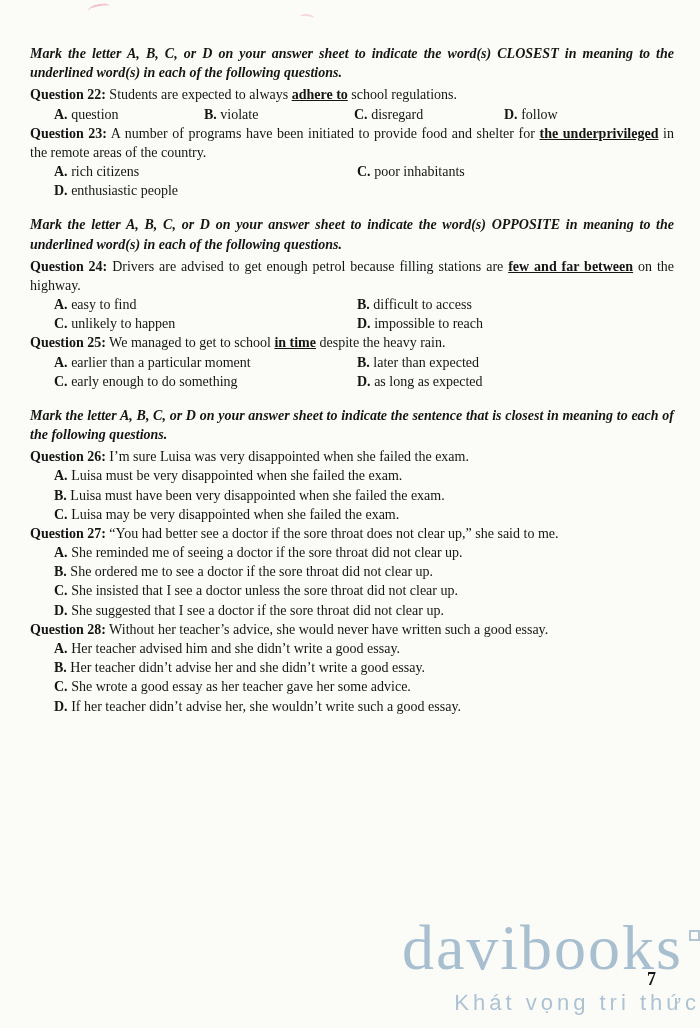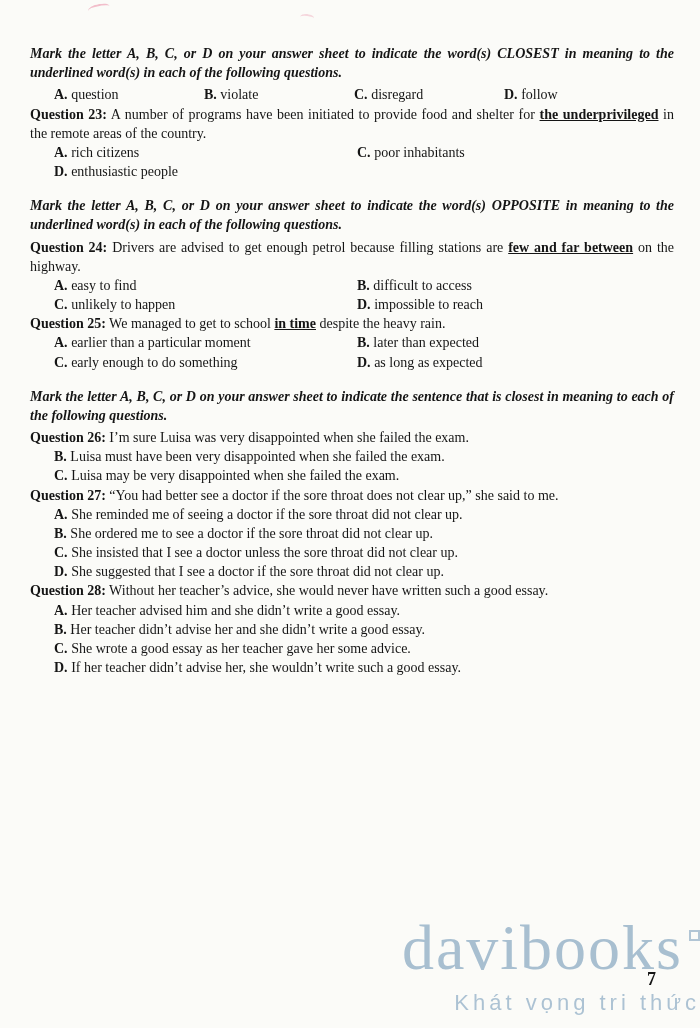--- a/index.html
+++ b/index.html
@@ -91,20 +91,21 @@
 <body>
 
 <div class="artifact a1"></div>
 <div class="artifact a2"></div>
 
 <div class="page">
 
   <div class="section">
     <p class="instr">Mark the letter A, B, C, or D on your answer sheet to indicate the word(s) CLOSEST in meaning to the underlined word(s) in each of the following questions.</p>
 
+    <p class="q"><b class="qlabel">Question 22:</b><span> Students are expected to always </span><b class="u">adhere to</b><span> school regulations.</span></p>
     <div class="opts row4">
       <span class="opt"><b>A.</b> <span>question</span></span>
       <span class="opt"><b>B.</b> <span>violate</span></span>
       <span class="opt"><b>C.</b> <span>disregard</span></span>
       <span class="opt"><b>D.</b> <span>follow</span></span>
     </div>
 
     <p class="q"><b class="qlabel">Question 23:</b><span> A number of programs have been initiated to provide food and shelter for </span><b class="u">the underprivileged</b><span> in the remote areas of the country.</span></p>
     <div class="opts grid2">
       <span class="opt"><b>A.</b> <span>rich citizens</span></span>
@@ -131,20 +132,21 @@
       <span class="opt"><b>C.</b> <span>early enough to do something</span></span>
       <span class="opt"><b>D.</b> <span>as long as expected</span></span>
     </div>
   </div>
 
   <div class="section">
     <p class="instr">Mark the letter A, B, C, or D on your answer sheet to indicate the sentence that is closest in meaning to each of the following questions.</p>
 
     <p class="q"><b class="qlabel">Question 26:</b><span> I’m sure Luisa was very disappointed when she failed the exam.</span></p>
     <div class="opts list1">
+      <span class="opt"><b>A.</b> <span>Luisa must be very disappointed when she failed the exam.</span></span>
       <span class="opt"><b>B.</b> <span>Luisa must have been very disappointed when she failed the exam.</span></span>
       <span class="opt"><b>C.</b> <span>Luisa may be very disappointed when she failed the exam.</span></span>
     </div>
 
     <p class="q"><b class="qlabel">Question 27:</b><span> “You had better see a doctor if the sore throat does not clear up,” she said to me.</span></p>
     <div class="opts list1">
       <span class="opt"><b>A.</b> <span>She reminded me of seeing a doctor if the sore throat did not clear up.</span></span>
       <span class="opt"><b>B.</b> <span>She ordered me to see a doctor if the sore throat did not clear up.</span></span>
       <span class="opt"><b>C.</b> <span>She insisted that I see a doctor unless the sore throat did not clear up.</span></span>
       <span class="opt"><b>D.</b> <span>She suggested that I see a doctor if the sore throat did not clear up.</span></span>

